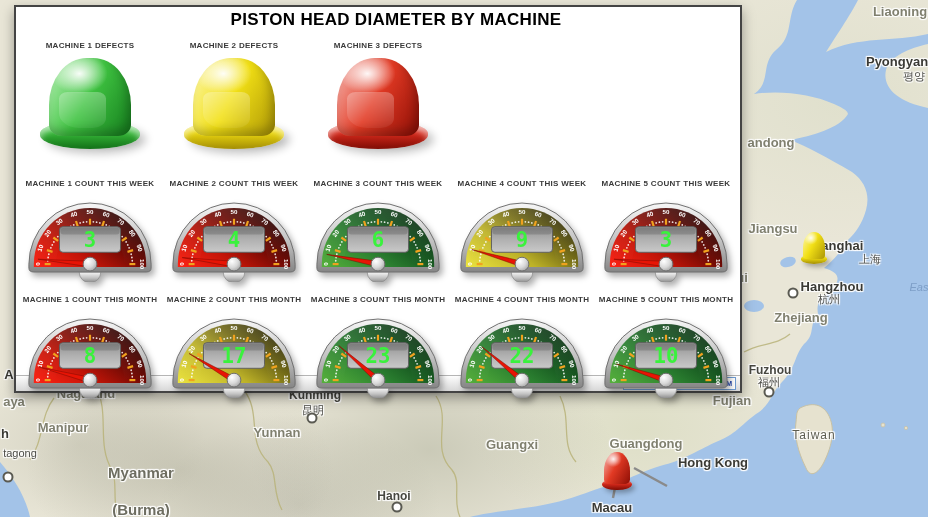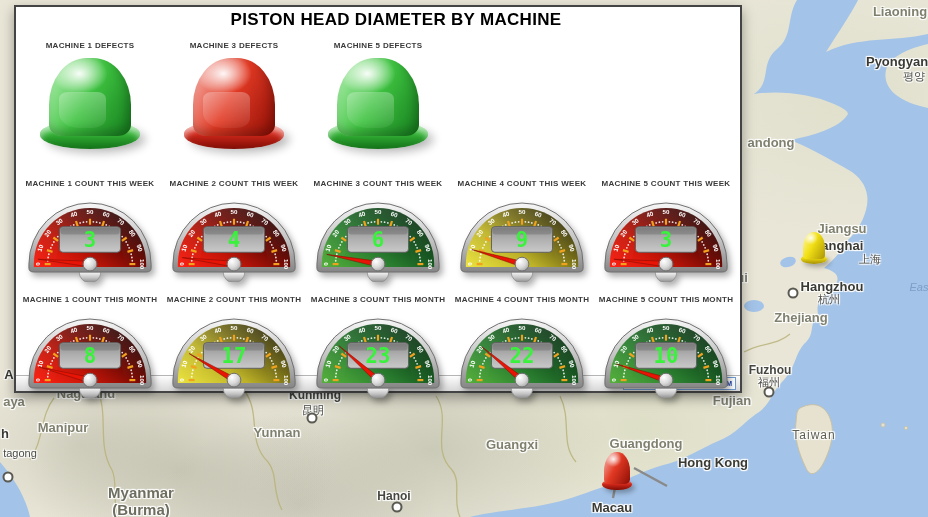--- a/index.html
+++ b/index.html
@@ -165,21 +165,21 @@
     <g stroke="#8a8a8a" stroke-width="2.4">
       <line x1="634" y1="468" x2="667" y2="486"></line>
       <line x1="616" y1="482" x2="613" y2="498"></line>
     </g>
   </svg>
   <div id="map-labels">
       <div class="map-label lbl-province" style="left: 900px; top: 11px;">Liaoning</div>
       <div class="map-label lbl-city-lg" style="left: 901px; top: 61px;">Pyongyang</div>
       <div class="map-label lbl-cn" style="left: 914px; top: 76px;">평양</div>
       <div class="map-label lbl-province" style="left: 771px; top: 142px;">andong</div>
-      <div class="map-label lbl-province" style="left: 842px; top: 228px; text-align: center;">Jiangsu</div>
+      <div class="map-label lbl-province" style="left: 773px; top: 228px; text-align: center;">Jiangsu</div>
       <div class="map-label lbl-city-lg" style="left: 834px; top: 245px;">Shanghai</div>
       <div class="map-label lbl-cn" style="left: 842px; top: 259px; margin-left: 28px;">上海</div>
       <div class="map-label lbl-city-lg" style="left: 832px; top: 286px;">Hangzhou</div>
       <div class="map-label lbl-cn" style="left: 829px; top: 299px;">杭州</div>
       <div class="map-label lbl-province" style="left: 801px; top: 317px;">Zhejiang</div>
       <div class="map-label lbl-sea" style="left: 919px; top: 287px;">Eas</div>
       <div class="map-label lbl-province" style="left: 742px; top: 277px;">ui</div>
       <div class="map-label lbl-city" style="left: 770px; top: 370px;">Fuzhou</div>
       <div class="map-label lbl-cn" style="left: 769px; top: 382px;">福州</div>
       <div class="map-label lbl-province" style="left: 732px; top: 400px;">Fujian</div>
@@ -187,21 +187,21 @@
       <div class="map-label lbl-province" style="left: 512px; top: 444px;">Guangxi</div>
       <div class="map-label lbl-province" style="left: 646px; top: 443px;">Guangdong</div>
       <div class="map-label lbl-city-lg" style="left: 690px; top: 462px; padding-left: 46px;">Hong Kong</div>
       <div class="map-label lbl-city-lg" style="left: 612px; top: 507px;">Macau</div>
       <div class="map-label lbl-city" style="left: 394px; top: 496px;">Hanoi</div>
       <div class="map-label lbl-province" style="left: 277px; top: 432px;">Yunnan</div>
       <div class="map-label lbl-city" style="left: 315px; top: 395px;">Kunming</div>
       <div class="map-label lbl-cn" style="left: 313px; top: 410px;">昆明</div>
       <div class="map-label lbl-province" style="left: 86px; top: 393px;">Nagaland</div>
       <div class="map-label lbl-province" style="left: 63px; top: 427px;">Manipur</div>
-      <div class="map-label lbl-country" style="left: 141px; top: 492px;">Myanmar</div>
+      <div class="map-label lbl-country" style="left: 141px; top: 472px;">Myanmar</div>
       <div class="map-label lbl-country" style="left: 141px; top: 509px;">(Burma)</div>
       <div class="map-label lbl-province" style="left: 14px; top: 401px;">aya</div>
       <div class="map-label lbl-city-lg" style="left: 5px; top: 433px;">h</div>
       <div class="map-label lbl-cn" style="left: 20px; top: 453px;">tagong</div>
       <div class="map-label lbl-city-lg" style="left: 9px; top: 374px;">A</div>
       <div class="city-dot" style="left: 793px; top: 293px;"></div>
       <div class="city-dot" style="left: 769px; top: 392px;"></div>
       <div class="city-dot" style="left: 312px; top: 418px;"></div>
       <div class="city-dot" style="left: 397px; top: 507px;"></div>
       <div class="city-dot" style="left: 8px; top: 477px;"></div>
@@ -224,30 +224,30 @@
     <div class="row" id="row-defects">
         <div class="cell">
           <div class="w-label">MACHINE 1 DEFECTS</div>
           <div class="led scheme-green">
             <div class="shadow"></div>
             <div class="base"></div>
             <div class="dome"></div>
           </div>
         </div>
         <div class="cell">
-          <div class="w-label">MACHINE 3 DEFECTS</div>
-          <div class="led scheme-red">
+          <div class="w-label">MACHINE 2 DEFECTS</div>
+          <div class="led scheme-yellow">
             <div class="shadow"></div>
             <div class="base"></div>
             <div class="dome"></div>
           </div>
         </div>
         <div class="cell">
-          <div class="w-label">MACHINE 5 DEFECTS</div>
-          <div class="led scheme-green">
+          <div class="w-label">MACHINE 3 DEFECTS</div>
+          <div class="led scheme-red">
             <div class="shadow"></div>
             <div class="base"></div>
             <div class="dome"></div>
           </div>
         </div>
       </div>
     <div class="row" id="row-week">
         <div class="cell">
           <div class="w-label">MACHINE 1 COUNT THIS WEEK</div>
           <div class="gauge"><svg width="134" height="89" viewBox="0 0 136 90">

